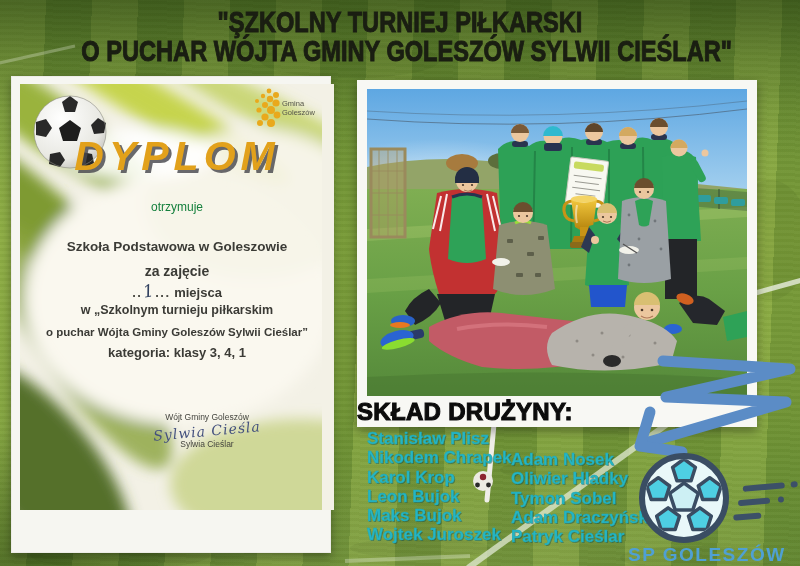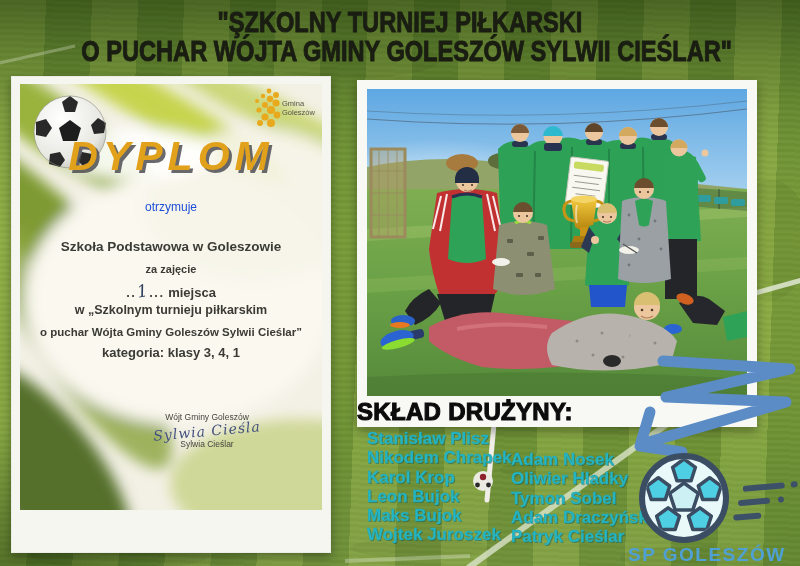--- a/index.html
+++ b/index.html
@@ -23,31 +23,31 @@
   .title-line{height:29px;line-height:29px;}
   .title-line span{
     display:inline-block;transform:scaleX(.8);transform-origin:center;
     white-space:nowrap;font-weight:bold;font-size:29.5px;color:#1a1e12;
     -webkit-text-stroke:1px #1a1e12;letter-spacing:0px;
   }
 
   
   .diploma{position:absolute;left:11px;top:76px;width:320px;height:477px;background:#f6f6f1;
     box-shadow:0 4px 10px rgba(0,0,0,.35), inset 0 0 0 1px rgba(0,0,0,.04);z-index:3;}
-  .diploma-art{position:absolute;left:9px;top:8px;width:302px;height:426px;overflow:hidden;background:#f3f1e6;}
+  .diploma-art{position:absolute;left:9px;top:8px;width:302px;height:426px;overflow:hidden;background:#f3f1e6;padding-left:12px;}
   .art-svg{position:absolute;left:0;top:0;}
   .dyplom{position:absolute;top:49px;left:0;width:100%;text-align:center;
     font-style:italic;font-weight:bold;font-size:41px;letter-spacing:5px;
     color:#e2a11b;text-shadow:3px 3px 0 rgba(72,72,78,.82);}
   .gmina-circles{position:absolute;left:222px;top:2px;}
   .gmina-text{position:absolute;left:262px;top:16px;font-size:7.5px;line-height:8.5px;color:#55554a;}
   .d-line{position:absolute;left:0;width:100%;text-align:center;color:#3b3b36;font-weight:bold;}
-  .l-otrzymuje{top:116px;font-size:12px;font-weight:normal;color:#1d4ed8;}
+  .l-otrzymuje{top:116px;font-size:12px;font-weight:normal;color:#15803d;}
   .l-school{top:155px;font-size:13.5px;}
-  .l-za{top:179px;font-size:11px;text-align:center;}
+  .l-za{top:179px;font-size:14px;text-align:center;}
   .l-place{top:197px;font-size:13px;}
   .l-place .dots{letter-spacing:1.5px;color:#4a4a44;}
   .l-place .hand{display:inline-block;font-family:"DejaVu Serif",serif;font-style:italic;
     font-size:17px;font-weight:normal;color:#30405e;transform:rotate(-10deg);margin:0 1px;}
   .l-t1{top:219px;font-size:12.5px;}
   .l-t2{top:242px;font-size:11.5px;}
   .l-kat{top:261px;font-size:13px;}
   .sign-block{position:absolute;top:328px;left:100px;width:174px;text-align:center;}
   .sign-title{font-size:8.5px;color:#45453f;}
   .sign-script{font-family:"DejaVu Serif",serif;font-style:italic;font-size:14px;color:#44517e;

